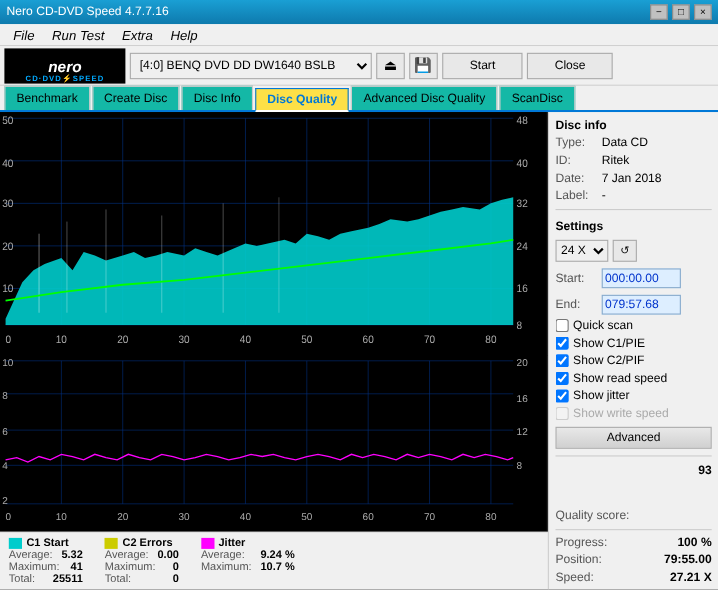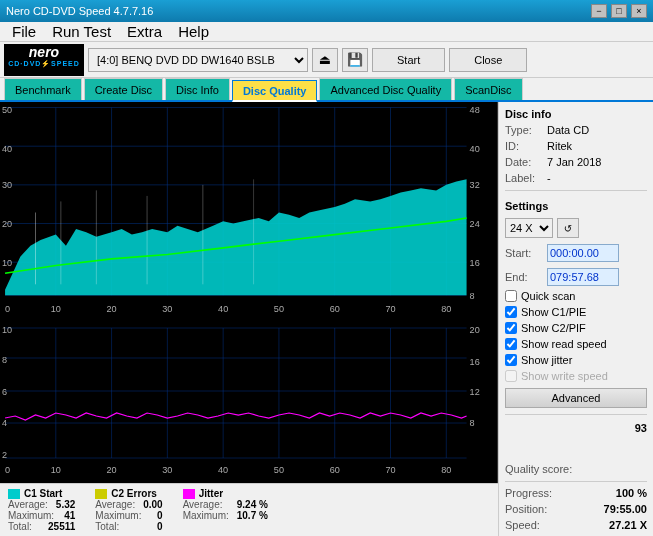--- a/index.html
+++ b/index.html
@@ -30,40 +30,41 @@
     #menubar {
       background: #f0f0f0;
       height: 20px;
       display: flex;
       align-items: center;
       padding: 0 4px;
       border-bottom: 1px solid #ccc;
     }
     .menu-item {
       padding: 2px 8px;
-      font-size: 15px;
+      font-size: 12px;
       cursor: pointer;
+      font-style: italic;
     }
 
     
     #toolbar {
       background: #f0f0f0;
       height: 36px;
       display: flex;
       align-items: center;
       padding: 2px 4px;
       gap: 4px;
       border-bottom: 1px solid #ccc;
     }
     #logo-area {
-      width: 80px;
+      width: 110px;
       height: 32px;
       background: #000;
       display: flex;
-      align-items: flex-start;
+      align-items: flex-end;
       justify-content: center;
       color: white;
       font-size: 9px;
       font-weight: bold;
       flex-shrink: 0;
     }
     #logo-nero { color: #ffffff; font-size: 14px; font-weight: bold; font-style: italic; }
     #logo-sub { color: #00aaff; font-size: 7px; letter-spacing: 1px; }
 
     #drive-select {

